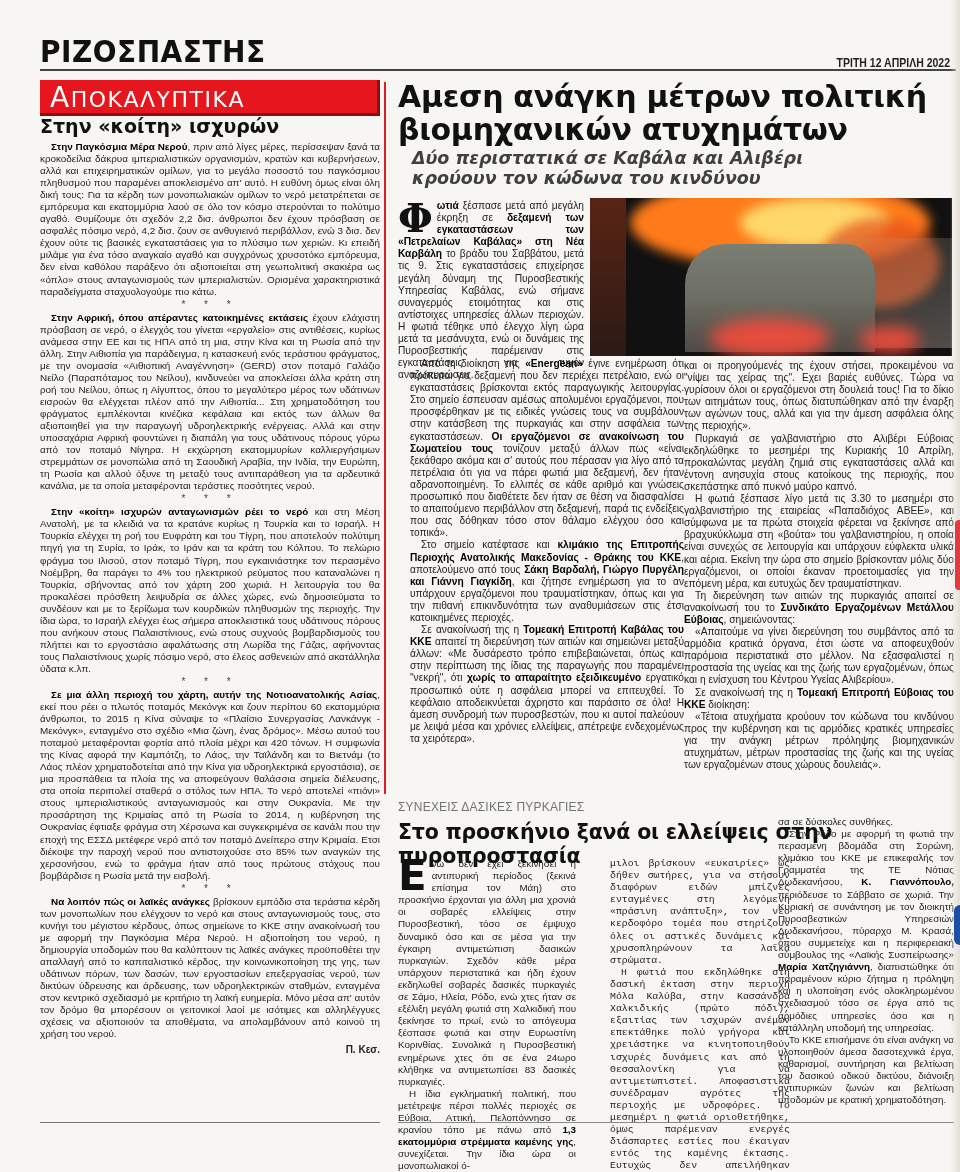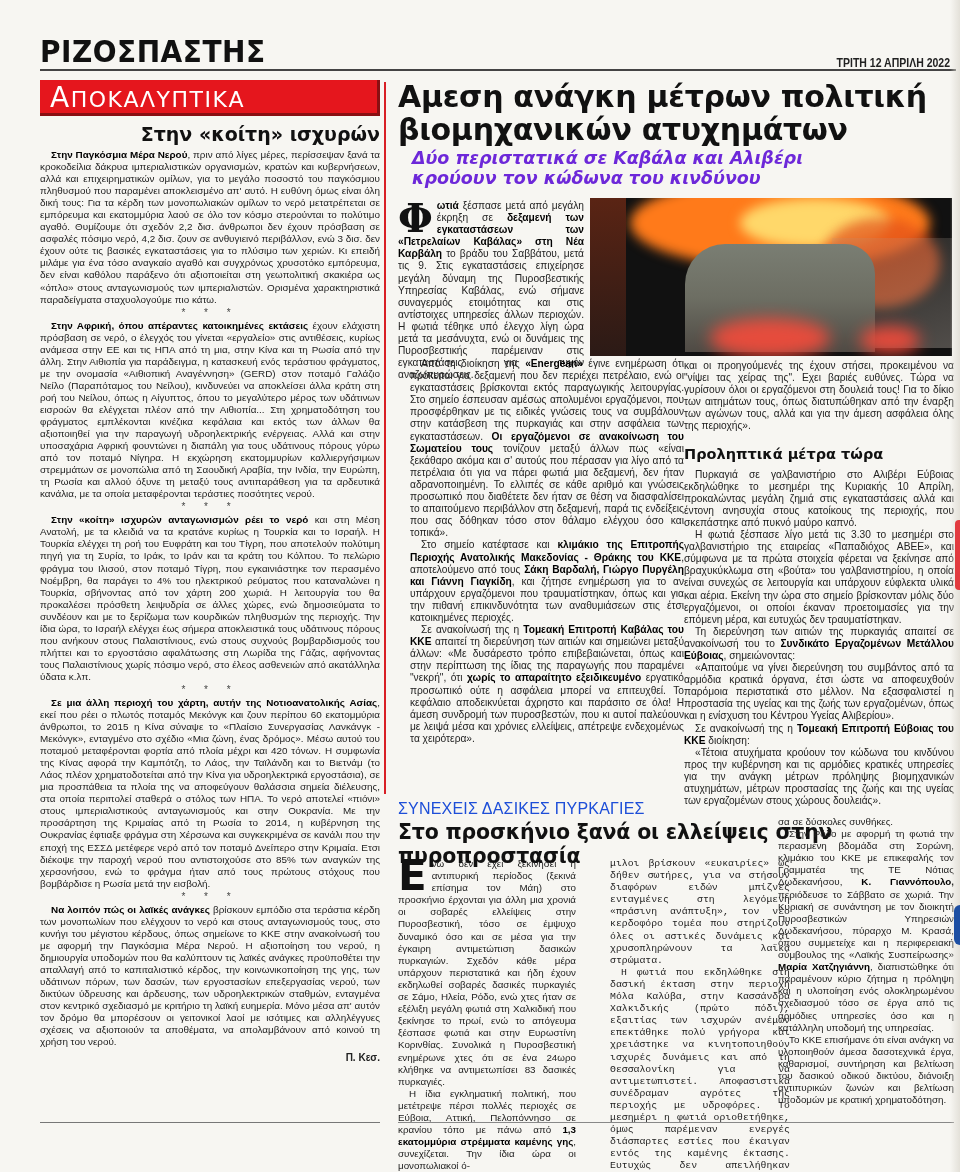--- a/index.html
+++ b/index.html
@@ -9,49 +9,49 @@
   .masthead { position: absolute; left: 40px; top: 36px; font-family: "DejaVu Sans", sans-serif; font-weight: bold; font-size: 28px; letter-spacing: 0.5px; color: #111; transform: scaleY(1.05); }
   .date { position: absolute; right: 10px; top: 56px; font-size: 10.5px; font-weight: bold; color: #222; transform: scaleY(1.15); }
   .top-rule { position: absolute; left: 40px; right: 4px; top: 69px; height: 2px; background: #444; }
 
   .col-divider { position: absolute; left: 384px; top: 82px; width: 2px; height: 712px; background: #d81f26; }
 
   
   .left { position: absolute; left: 40px; top: 80px; width: 340px; }
   .section-banner { height: 36px; background: #e5161d; border-right: 3px solid #8a0f12; border-bottom: 3px solid #8a0f12; color: #fff; font-family: "DejaVu Sans", sans-serif; font-size: 22px; letter-spacing: 1.5px; padding: 4px 10px; line-height: 28px; }
   .section-banner .big { font-size: 28px; }
-  .left-title { margin-top: 8px; font-family: "DejaVu Sans", sans-serif; font-weight: bold; font-size: 19px; line-height: 21px; color: #111; text-align: right; }
+  .left-title { margin-top: 0; font-family: "DejaVu Sans", sans-serif; font-weight: bold; font-size: 19px; line-height: 21px; color: #111; text-align: left; }
   .left-title span { display: block; }
   .body { font-size: 10.2px; line-height: 12.1px; text-align: justify; color: #222; }
   .body p { text-indent: 11px; }
   .body b { color: #000; }
   .left .body { margin-top: 4px; font-size: 9.9px; line-height: 12.05px; }
   .stars { text-align: center; font-size: 10px; letter-spacing: 8px; color: #444; line-height: 14px; }
   .signature { text-align: right; font-weight: bold; font-size: 10px; margin-top: 4px; }
   .left-bottom-rule { position: absolute; left: 40px; top: 1122px; width: 340px; height: 1px; background: #777; }
 
   
   .main-title { position: absolute; left: 398px; top: 80px; width: 560px; font-family: "DejaVu Sans", sans-serif; font-weight: bold; font-size: 30px; line-height: 33px; letter-spacing: -0.3px; color: #111; }
   .main-title span { display: block; }
-  .main-sub { position: absolute; left: 412px; top: 148px; width: 540px; font-family: "DejaVu Sans", sans-serif; font-weight: bold; font-style: italic; font-size: 17.5px; line-height: 20px; color: #6d28d9; }
+  .main-sub { position: absolute; left: 412px; top: 148px; width: 540px; font-family: "DejaVu Sans", sans-serif; font-weight: bold; font-style: italic; font-size: 17.5px; line-height: 20px; color: #404040; }
   .main-sub span { display: block; }
 
   .photo { position: absolute; left: 590px; top: 198px; width: 362px; height: 158px; overflow: hidden; background: #111; }
   .photo .flame { position: absolute; border-radius: 50%; filter: blur(6px); }
   .photo .tank { position: absolute; left: 95px; top: 46px; width: 190px; height: 108px; background: linear-gradient(180deg,#7a7e73 0%,#6d6e63 50%,#4f4a44 100%); border-radius: 40px 30px 0 0; }
   .photo .glow { position: absolute; border-radius: 50%; background: #ff4b3a; filter: blur(8px); opacity: 0.85; }
   .photo .truck { position: absolute; left: 0; top: 0; width: 36px; height: 158px; background: linear-gradient(180deg,#5a2414,#2b1a16); }
   .photo .spray { position: absolute; right: 0; top: 40px; width: 120px; height: 110px; background: linear-gradient(160deg, rgba(160,150,140,0.15), rgba(200,190,180,0.35)); }
 
   .c1 { position: absolute; left: 398px; top: 200px; width: 186px; }
   .dropcap { float: left; font-family: "DejaVu Serif", serif; font-weight: bold; font-size: 40px; line-height: 34px; margin: 1px 4px 0 0; color: #111; }
   .c1b { position: absolute; left: 410px; top: 358px; width: 274px; }
   .c2 { position: absolute; left: 684px; top: 360px; width: 270px; }
   .subhead { font-family: "DejaVu Sans", sans-serif; font-weight: bold; font-size: 14.5px; line-height: 18px; margin: 12px 0 6px; color: #111; }
-  .kicker { position: absolute; left: 398px; top: 800px; font-size: 16px; color: #1d4ed8; letter-spacing: 0.2px; }
+  .kicker { position: absolute; left: 398px; top: 800px; font-size: 12px; color: #737373; letter-spacing: 0.2px; }
   .fire-title { position: absolute; left: 398px; top: 820px; font-family: "DejaVu Sans", sans-serif; font-weight: bold; font-size: 20.5px; line-height: 24px; color: #111; letter-spacing: -0.2px; }
 
   .f1 { position: absolute; left: 398px; top: 858px; width: 178px; }
   .f2 { position: absolute; left: 610px; top: 858px; width: 180px; font-family: Liberation Mono, monospace; }
   .f3 { position: absolute; left: 778px; top: 816px; width: 176px; }
   .f1 .body, .f2 .body, .f3 .body { font-size: 9.8px; line-height: 12.1px; }
   .bigcap { float: left; font-family: "DejaVu Sans", sans-serif; font-weight: bold; font-size: 42px; line-height: 34px; margin: 1px 5px 0 0; color: #111; }
   .bottom-rule { position: absolute; left: 398px; top: 1122px; width: 556px; height: 1px; background: #888; }
 
   .edge-stain { position: absolute; right: 0; top: 0; width: 10px; height: 1172px; background: linear-gradient(90deg, rgba(240,238,232,0), rgba(225,222,214,0.9)); }
@@ -111,21 +111,20 @@
 </div>
 
 <div class="c1b body">
   <p><span>Από τη διοίκηση της </span><b>«Energean»</b><span> έγινε ενημέρωση ότι πρόκειται για δεξαμενή που δεν περιέχει πετρέλαιο, ενώ οι εγκαταστάσεις βρίσκονται εκτός παραγωγικής λειτουργίας. Στο σημείο έσπευσαν αμέσως απολυμένοι εργαζόμενοι, που προσφέρθηκαν με τις ειδικές γνώσεις τους να συμβάλουν στην κατάσβεση της πυρκαγιάς και στην ασφάλεια των εγκαταστάσεων. </span><b>Οι εργαζόμενοι σε ανακοίνωση του Σωματείου τους</b><span> τονίζουν μεταξύ άλλων πως «είναι ξεκάθαρο ακόμα και σ' αυτούς που πέρασαν για λίγο από τα πετρέλαια ότι για να πάρει φωτιά μια δεξαμενή, δεν ήταν αδρανοποιημένη. Το ελλιπές σε κάθε αριθμό και γνώσεις προσωπικό που διαθέτετε δεν ήταν σε θέση να διασφαλίσει το απαιτούμενο περιβάλλον στη δεξαμενή, παρά τις ενδείξεις που σας δόθηκαν τόσο στον θάλαμο ελέγχου όσο και τοπικά».</span></p>
   <p><span>Στο σημείο κατέφτασε και </span><b>κλιμάκιο της Επιτροπής Περιοχής Ανατολικής Μακεδονίας - Θράκης του ΚΚΕ</b><span>, αποτελούμενο από τους </span><b>Σάκη Βαρδαλή, Γιώργο Πυργέλη και Γιάννη Γιαγκίδη</b><span>, και ζήτησε ενημέρωση για το αν υπάρχουν εργαζόμενοι που τραυματίστηκαν, όπως και για την πιθανή επικινδυνότητα των αναθυμιάσεων στις έτσι κατοικημένες περιοχές.</span></p>
   <p><span>Σε ανακοίνωσή της η </span><b>Τομεακή Επιτροπή Καβάλας του ΚΚΕ</b><span> απαιτεί τη διερεύνηση των αιτιών και σημειώνει μεταξύ άλλων: «Με δυσάρεστο τρόπο επιβεβαιώνεται, όπως και στην περίπτωση της ίδιας της παραγωγής που παραμένει "νεκρή", ότι </span><b>χωρίς το απαραίτητο εξειδικευμένο</b><span> εργατικό προσωπικό ούτε η ασφάλεια μπορεί να επιτευχθεί. Το κεφάλαιο αποδεικνύεται άχρηστο και παράσιτο σε όλα! Η άμεση συνδρομή των πυροσβεστών, που κι αυτοί παλεύουν με λειψά μέσα και χρόνιες ελλείψεις, απέτρεψε ενδεχομένως τα χειρότερα».</span></p>
 </div>
 
 <div class="c2 body">
   <p style="text-indent:0">και οι προηγούμενές της έχουν στήσει, προκειμένου να "νίψει τας χείρας της". Εχει βαριές ευθύνες. Τώρα να γυρίσουν όλοι οι εργαζόμενοι στη δουλειά τους! Για το δίκιο των αιτημάτων τους, όπως διατυπώθηκαν από την έναρξη των αγώνων τους, αλλά και για την άμεση ασφάλεια όλης της περιοχής».</p>
-  <div class="subhead">Προληπτικά μέτρα τώρα</div>
   <p>Πυρκαγιά σε γαλβανιστήριο στο Αλιβέρι Εύβοιας εκδηλώθηκε το μεσημέρι της Κυριακής 10 Απρίλη, προκαλώντας μεγάλη ζημιά στις εγκαταστάσεις αλλά και έντονη ανησυχία στους κατοίκους της περιοχής, που σκεπάστηκε από πυκνό μαύρο καπνό.</p>
   <p>Η φωτιά ξέσπασε λίγο μετά τις 3.30 το μεσημέρι στο γαλβανιστήριο της εταιρείας «Παπαδιόχος ΑΒΕΕ», και σύμφωνα με τα πρώτα στοιχεία φέρεται να ξεκίνησε από βραχυκύκλωμα στη «βούτα» του γαλβανιστηρίου, η οποία είναι συνεχώς σε λειτουργία και υπάρχουν εύφλεκτα υλικά και αέρια. Εκείνη την ώρα στο σημείο βρίσκονταν μόλις δύο εργαζόμενοι, οι οποίοι έκαναν προετοιμασίες για την επόμενη μέρα, και ευτυχώς δεν τραυματίστηκαν.</p>
   <p><span>Τη διερεύνηση των αιτιών της πυρκαγιάς απαιτεί σε ανακοίνωσή του το </span><b>Συνδικάτο Εργαζομένων Μετάλλου Εύβοιας</b><span>, σημειώνοντας:</span></p>
   <p>«Απαιτούμε να γίνει διερεύνηση του συμβάντος από τα αρμόδια κρατικά όργανα, έτσι ώστε να αποφευχθούν παρόμοια περιστατικά στο μέλλον. Να εξασφαλιστεί η προστασία της υγείας και της ζωής των εργαζομένων, όπως και η ενίσχυση του Κέντρου Υγείας Αλιβερίου».</p>
   <p><span>Σε ανακοίνωσή της η </span><b>Τομεακή Επιτροπή Εύβοιας του ΚΚΕ</b><span> διοίκηση:</span></p>
   <p>«Τέτοια ατυχήματα κρούουν τον κώδωνα του κινδύνου προς την κυβέρνηση και τις αρμόδιες κρατικές υπηρεσίες για την ανάγκη μέτρων πρόληψης βιομηχανικών ατυχημάτων, μέτρων προστασίας της ζωής και της υγείας των εργαζομένων στους χώρους δουλειάς».</p>
 </div>
 
 <div class="kicker">ΣΥΝΕΧΕΙΣ ΔΑΣΙΚΕΣ ΠΥΡΚΑΓΙΕΣ</div>
 <div class="fire-title">Στο προσκήνιο ξανά οι ελλείψεις στην πυροπροστασία</div>

